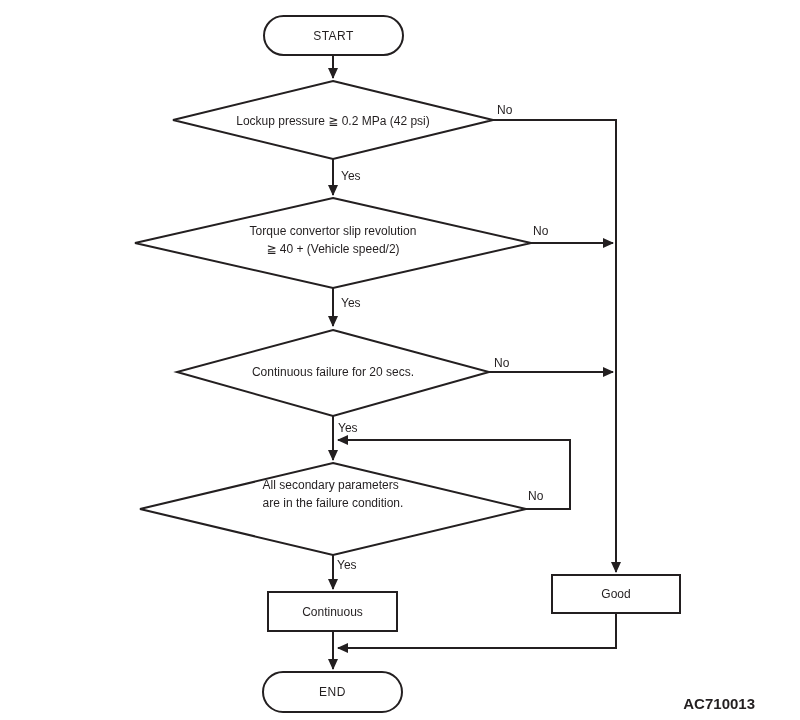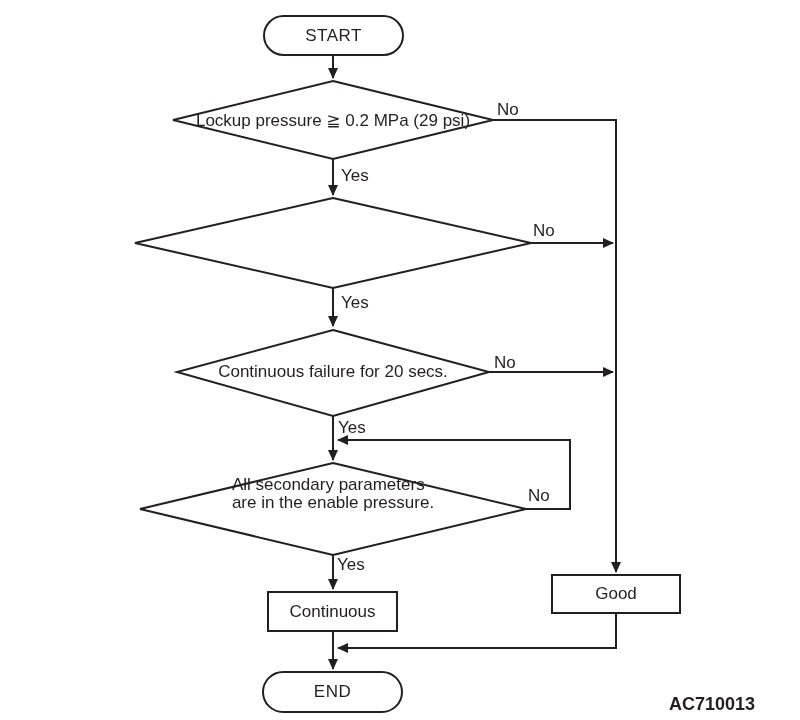--- a/index.html
+++ b/index.html
@@ -24,36 +24,36 @@
     stroke-width: 2;
   }
   svg .node {
     fill: #ffffff;
     stroke: var(--line-color);
     stroke-width: 2;
   }
   svg .arrowhead { fill: var(--line-color); }
   .lbl {
     position: absolute;
-    font-size: 17px;
+    font-size: 12px;
     line-height: 18px;
     color: var(--line-color);
     white-space: nowrap;
   }
   .lbl.center { text-align: center; white-space: normal; }
   .node-text {
     display: flex;
     align-items: center;
     justify-content: center;
     text-align: center;
   }
   .block-left { display: inline-block; text-align: left; white-space: nowrap; }
   .figure-code {
     font-weight: bold;
-    font-size: 18px;
+    font-size: 15px;
     line-height: 14px;
     text-align: right;
   }
 </style>
 </head>
 <body>
 
 <div class="canvas">
 
   <svg width="800" height="720" viewBox="0 0 800 720">
@@ -80,35 +80,39 @@
     <polygon class="node" points="333,198 531,243 333,288 135,243"></polygon>
     <polygon class="node" points="333,330 489,372 333,416 177,372"></polygon>
     <polygon class="node" points="333,463 526,509 333,555 140,509"></polygon>
     <rect class="node" x="268" y="592" width="129" height="39"></rect>
     <rect class="node" x="552" y="575" width="128" height="38"></rect>
     <rect class="node" x="263" y="672" width="139" height="40" rx="20"></rect>
   </svg>
 
   <div class="lbl node-text" style="left:264px; top:16px; width:139px; height:39px; letter-spacing:0.5px;">START</div>
 
-  <div class="lbl center" style="left:183px; top:112px; width:300px;">Lockup pressure ≧ 0.2 MPa (29 psi)</div>
+  <div class="lbl center" style="left:183px; top:112px; width:300px;">Lockup pressure ≧ 0.2 MPa (42 psi)</div>
   <div class="lbl" style="left:497px; top:101px;">No</div>
   <div class="lbl" style="left:341px; top:167px;">Yes</div>
 
+  <div class="lbl center" style="left:183px; top:222px; width:300px;">
+    <div>Torque convertor slip revolution</div>
+    <div>≧ 40 + (Vehicle speed/2)</div>
+  </div>
   <div class="lbl" style="left:533px; top:222px;">No</div>
   <div class="lbl" style="left:341px; top:294px;">Yes</div>
 
   <div class="lbl center" style="left:183px; top:363px; width:300px;">Continuous failure for 20 secs.</div>
   <div class="lbl" style="left:494px; top:354px;">No</div>
   <div class="lbl" style="left:338px; top:419px;">Yes</div>
 
   <div class="lbl center" style="left:183px; top:476px; width:300px;">
     <div class="block-left">
       <div>All secondary parameters</div>
-      <div>are in the enable pressure.</div>
+      <div>are in the failure condition.</div>
     </div>
   </div>
   <div class="lbl" style="left:528px; top:487px;">No</div>
   <div class="lbl" style="left:337px; top:556px;">Yes</div>
 
   <div class="lbl node-text" style="left:268px; top:592px; width:129px; height:39px;">Continuous</div>
   <div class="lbl node-text" style="left:552px; top:575px; width:128px; height:38px;">Good</div>
 
   <div class="lbl node-text" style="left:263px; top:672px; width:139px; height:40px; letter-spacing:0.5px;">END</div>
 

